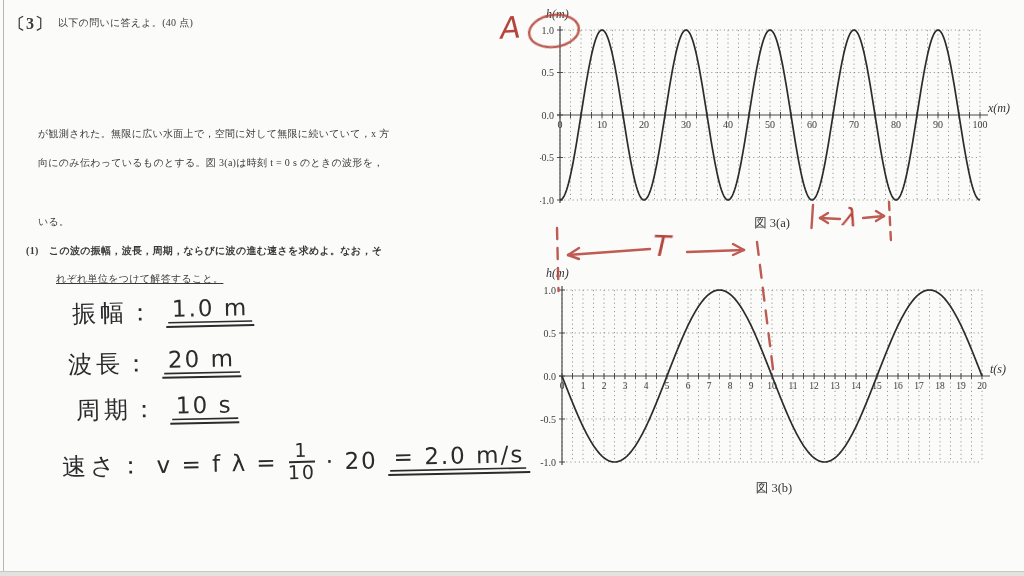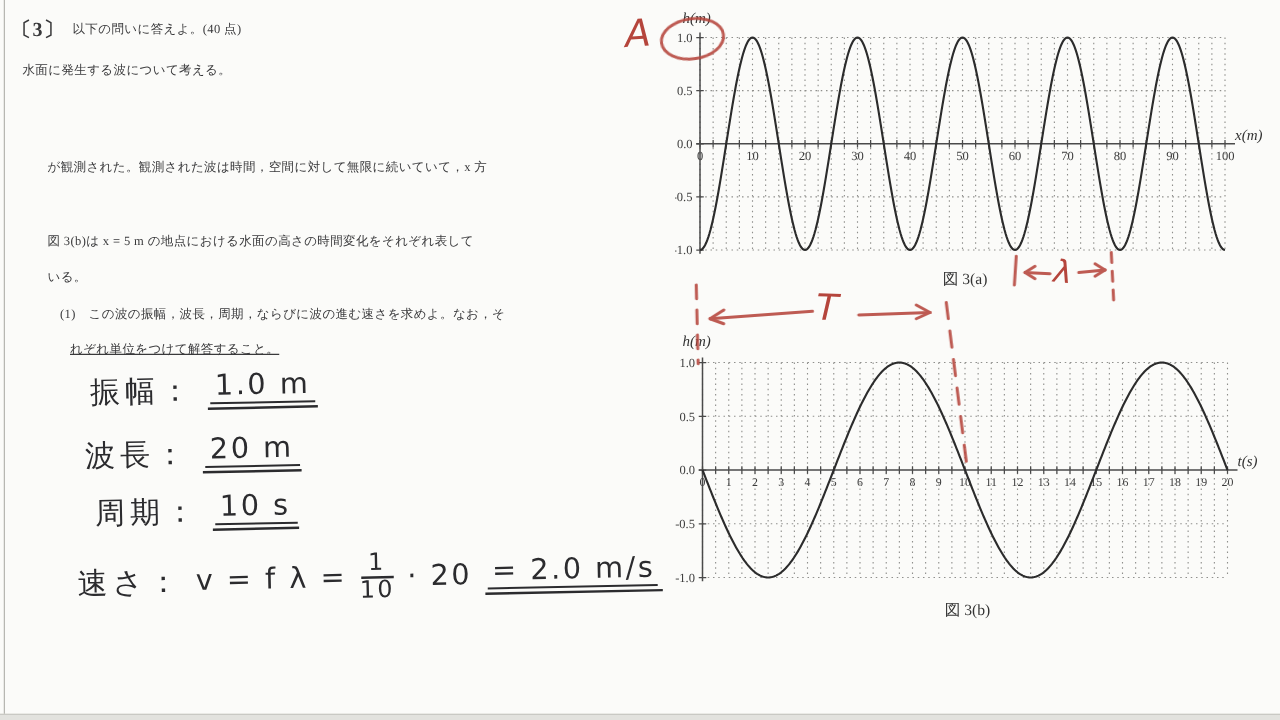--- a/index.html
+++ b/index.html
@@ -51,26 +51,25 @@
 </head>
 <body>
 
 <div id="page">
 
   <div class="edge-left"></div>
   <div class="edge-bottom"></div>
 
   <div class="print hdr-no" style="left:9px; top:14px;">〔3〕</div>
   <div class="print" style="left:58px; top:16px;">以下の問いに答えよ。(40 点)</div>
-  <div class="print" style="left:18px; top:49px;">水面に発生する波について考える。</div>
-
-  <div class="print pline" style="left:38px; top:127px;">が観測された。観測された波は時間，空間に対して無限に続いていて，x 方</div>
-  <div class="print pline" style="left:38px; top:186px;">図 3(b)は x = 5 m の地点における水面の高さの時間変化をそれぞれ表して</div>
+
+  <div class="print pline" style="left:38px; top:127px;">が観測された。無限に広い水面上で，空間に対して無限に続いていて，x 方</div>
+  <div class="print pline" style="left:38px; top:156px;">向にのみ伝わっているものとする。図 3(a)は時刻 t = 0 s のときの波形を，</div>
   <div class="print pline" style="left:38px; top:215px;text-align:right;">いる。</div>
-  <div class="print pline" style="left:48px; top:244px;">(1)　この波の振幅，波長，周期，ならびに波の進む速さを求めよ。なお，そ</div>
+  <div class="print pline" style="left:26px; top:244px;font-weight:bold;">(1)　この波の振幅，波長，周期，ならびに波の進む速さを求めよ。なお，そ</div>
   <div class="print pline" style="left:56px; top:272px;text-decoration:underline;">れぞれ単位をつけて解答すること。</div>
 
   <div class="hw" style="left:72px; top:296px;">
     <span class="lbl">振幅：</span>
     <span class="val">1.0 m</span>
   </div>
   <div class="hw" style="left:68px; top:347px;">
     <span class="lbl">波長：</span>
     <span class="val">20 m</span>
   </div>

